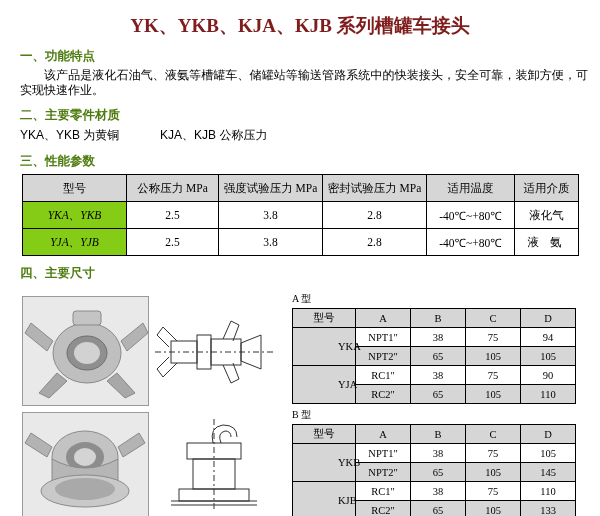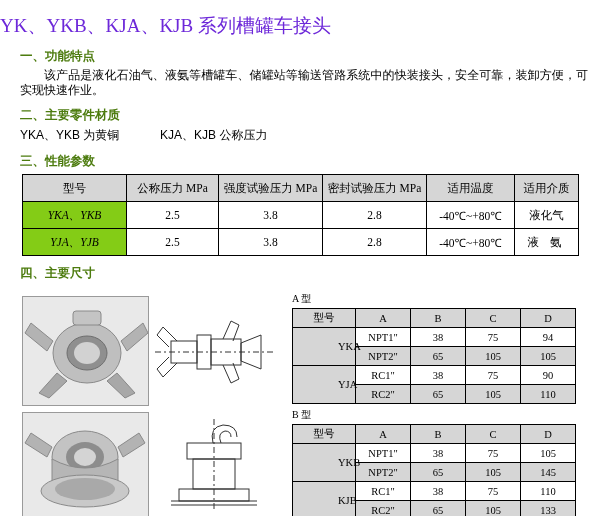--- a/index.html
+++ b/index.html
@@ -15,25 +15,25 @@
     color: #000000;
     overflow: hidden;
     position: relative;
   }
   .page {
     position: relative;
     width: 600px;
     height: 516px;
   }
   .title {
-    text-align: left;
+    text-align: center;
     font-family: "Liberation Serif", serif;
     font-size: 19px;
-    font-weight: normal;
-    color: #6d28d9;
+    font-weight: bold;
+    color: #7f1d1d;
     padding-top: 13px;
     letter-spacing: 0px;
   }
   .section-head {
     color: #4d7c0f;
     font-weight: bold;
     font-size: 12.5px;
     font-family: "Liberation Sans", sans-serif;
     margin: 9px 0 3px 20px;
   }

